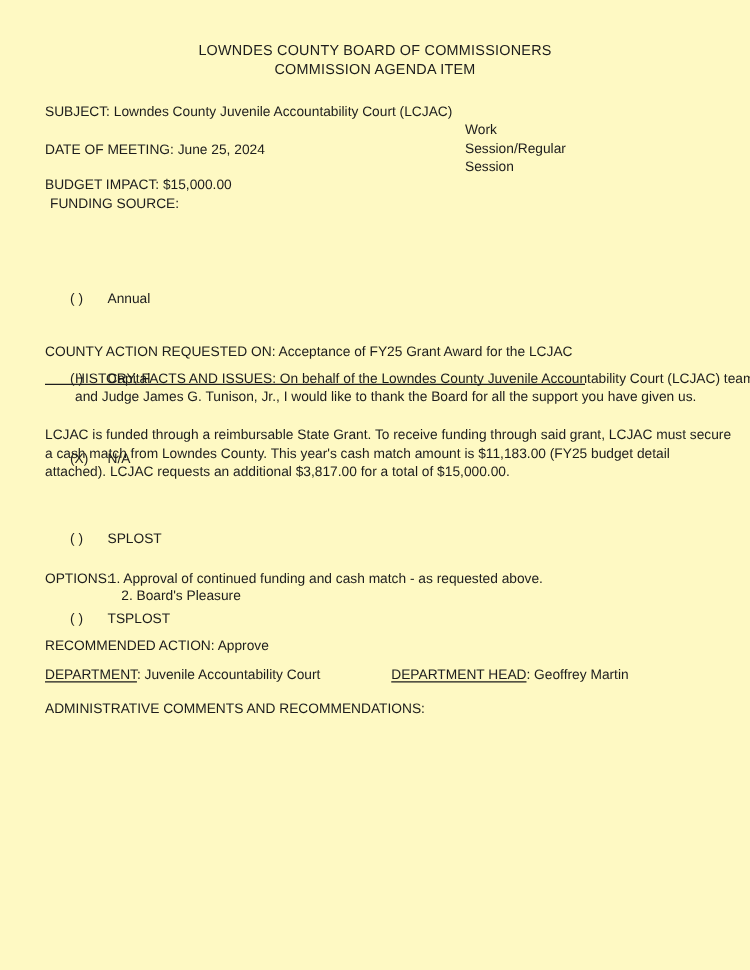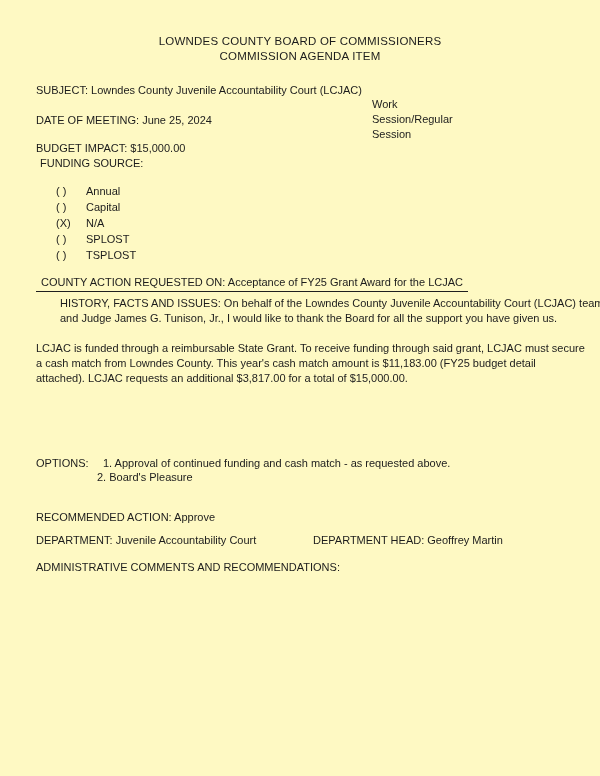--- a/index.html
+++ b/index.html
@@ -28,42 +28,42 @@
     font-size: 11.5px;
     line-height: 15px;
     letter-spacing: 0.2px;
   }
   .subject      { left: 36px;  top: 83px; }
   .session-col  { left: 372px; top: 97px;  line-height: 15px; }
   .date-line    { left: 36px;  top: 113px; }
   .budget-line  { left: 36px;  top: 141px; }
   .funding-lbl  { left: 40px;  top: 156px; }
   .fund-list    { left: 56px;  top: 184px; }
-  .fund-row     { height: 16px; }
+  .fund-row     { height: 16px; margin-top: 48px; }
   .fund-marker  { display: inline-block; width: 30px; }
   .county-action {
     left: 36px;
     top: 275px;
     width: 432px;
-    padding-bottom: 2px;
+    padding-bottom: 18px;
     border-bottom: 1.6px solid #1f1f1f;
     line-height: 14px;
-    text-align: center;
   }
   .para-history { left: 36px; top: 296px; margin-left: 24px; }
   .para-funding { left: 36px; top: 341px; }
   .para-reimb   { left: 36px; top: 399px; }
   .options-lbl  { left: 36px; top: 456px; }
-  .option-1     { left: 87px; top: 456px; margin-left: 16px; }
+  .option-1     { left: 87px; top: 456px; }
   .option-2     { left: 97px; top: 470px; }
   .recommended  { left: 36px; top: 510px; }
   .dept-line    { left: 36px; top: 533px; }
   .dept-head    { left: 313px; top: 533px; }
   .admin-line   { left: 36px; top: 560px; }
   .u {
+    text-decoration: underline;
     text-underline-offset: 2px;
     text-decoration-thickness: 1.3px;
   }
 </style>
 </head>
 <body>
 
 <div class="page">
 
   <div class="abs doc-title">

